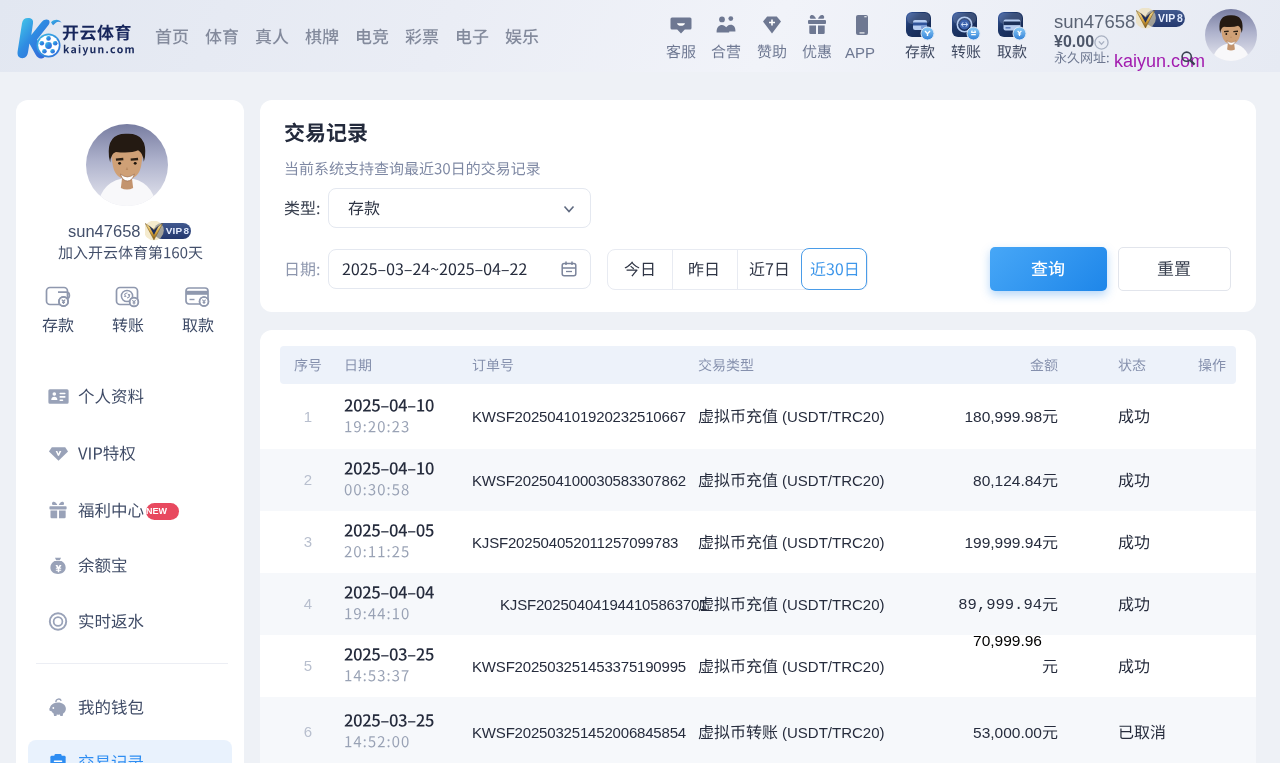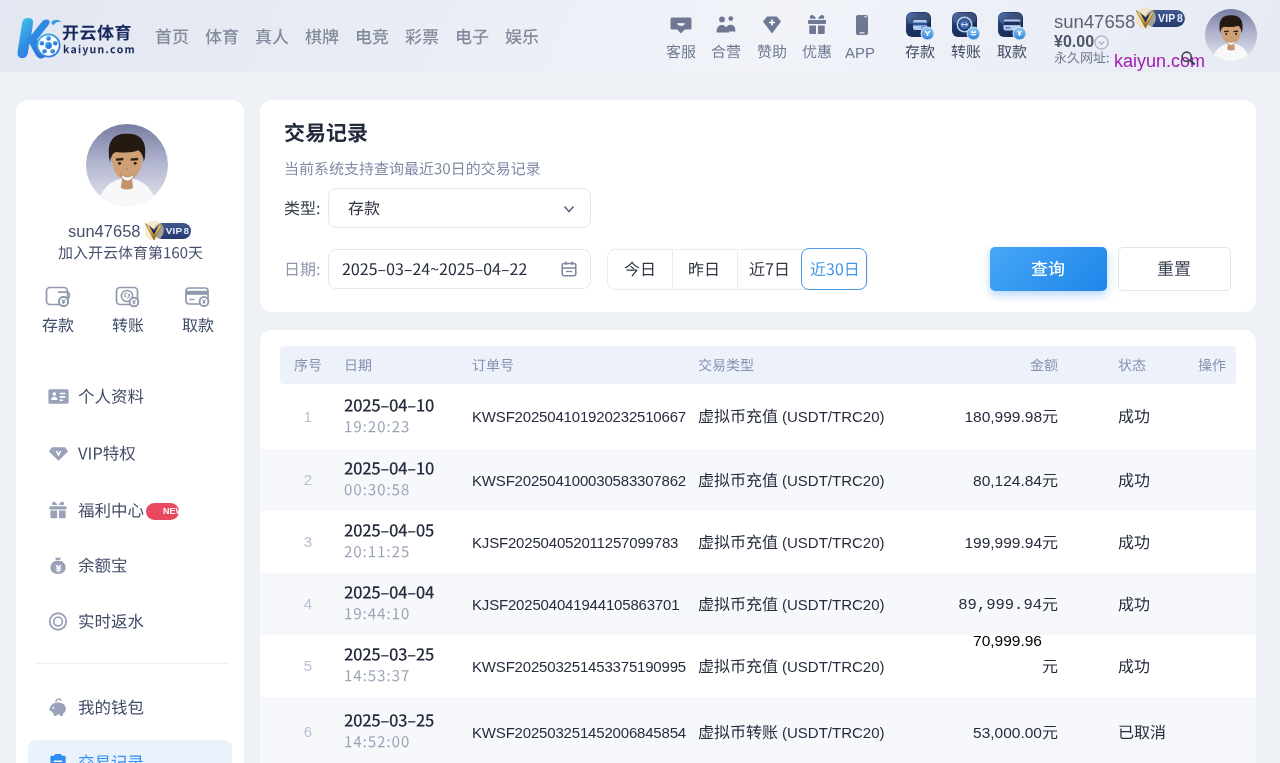--- a/index.html
+++ b/index.html
@@ -472,21 +472,21 @@
   </svg>
 <svg width="66" height="19" fill="#3f4b66" style="position:absolute;left:78.0px;top:613.4px">
     <g transform="translate(0 14.5) scale(0.0165)">
       <use href="#g74"></use>
       <use href="#g75" x="1000"></use>
       <use href="#g76" x="2000"></use>
       <use href="#g77" x="3000"></use>
     </g>
   </svg>
 <div class="abs" style="left:146px;top:503px;width:33px;height:17px;background:#e8495f;border-radius:9px"></div>
-<div class="abs" style="left:146px;top:503px;width:55px;height:17px;line-height:17px;text-align:center;color:#fff;font-size:9px;font-weight:bold;font-family:'Liberation Sans',sans-serif">NEW</div>
+<div class="abs" style="left:146px;top:503px;width:55px;height:17px;line-height:17px;color:#fff;font-size:9px;font-weight:bold;font-family:'Liberation Sans',sans-serif">NEW</div>
 <div class="abs" style="left:36px;top:663px;width:192px;height:1px;background:#eceef4"></div>
 <svg style="position:absolute;left:47px;top:697px" width="22" height="22" viewBox="0 0 24 24">
     <g fill="#99a2b8">
       <path d="M3.2 11.2C4.4 7.8 8 6 12 6c4.7 0 8.6 2.7 8.6 6.7 0 2.3-1.2 4.1-3 5.3l-.5 2.6h-2.6l-.4-1.4a12 12 0 0 1-3.4 0l-.4 1.4H7.7l-.5-2.5c-1-.7-1.8-1.5-2.3-2.5l-1.7-.5a.9.9 0 0 1-.6-.9v-1.6c0-.5.4-.8.9-.9Z"></path>
       <circle cx="6.9" cy="12" r="1" fill="#fff"></circle>
       <path d="M9.7 5.4a3 3 0 0 1 2.5-3.1 3 3 0 0 1 3.3 1.8" fill="none" stroke="#99a2b8" stroke-width="1.5"></path>
     </g>
   </svg>
 <svg width="66" height="19" fill="#3f4b66" style="position:absolute;left:78.0px;top:699.4px">
     <g transform="translate(0 14.5) scale(0.0165)">
@@ -868,21 +868,21 @@
       <use href="#g54"></use>
       <use href="#g132" x="622"></use>
       <use href="#g46" x="1243"></use>
       <use href="#g108" x="1588"></use>
       <use href="#g108" x="2210"></use>
       <use href="#g46" x="2831"></use>
       <use href="#g54" x="3176"></use>
       <use href="#g56" x="3798"></use>
     </g>
   </svg>
-<div class="abs" style="left:472px;top:595.5px;font-size:15px;letter-spacing:-.18px;color:#262c3d;font-family:'Liberation Sans',sans-serif">KJSF202504041944105863701</div>
+<div class="abs" style="left:500px;top:595.5px;font-size:15px;letter-spacing:-.18px;color:#262c3d;font-family:'Liberation Sans',sans-serif">KJSF202504041944105863701</div>
 <svg width="80" height="19" fill="#262c3d" style="position:absolute;left:698.0px;top:595.6px">
     <g transform="translate(0 14.1) scale(0.016)">
       <use href="#g133"></use>
       <use href="#g134" x="1000"></use>
       <use href="#g135" x="2000"></use>
       <use href="#g136" x="3000"></use>
       <use href="#g137" x="4000"></use>
     </g>
   </svg>
 <div class="abs" style="left:782px;top:595.5px;font-size:15px;color:#262c3d;font-family:'Liberation Sans',sans-serif">(USDT/TRC20)</div>

